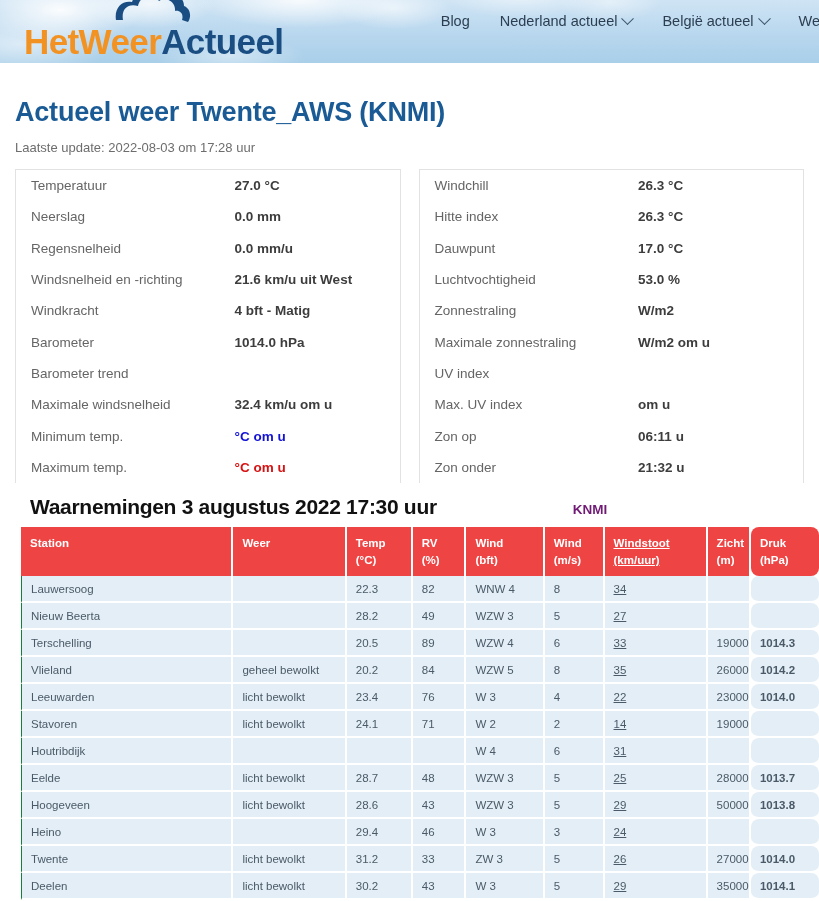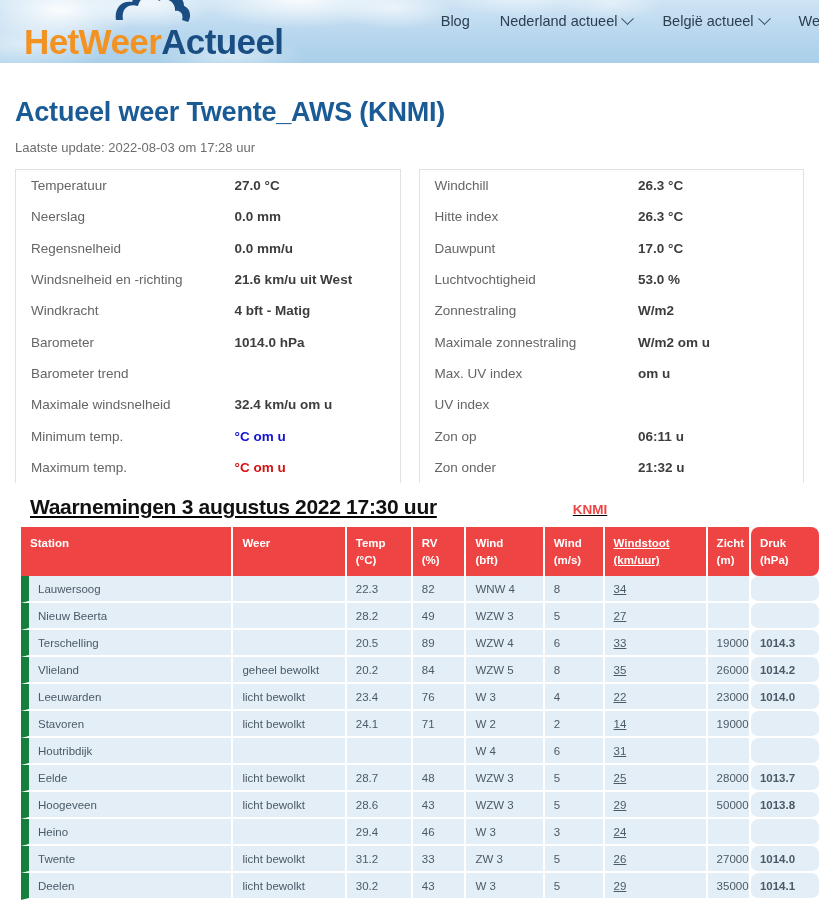--- a/index.html
+++ b/index.html
@@ -133,32 +133,31 @@
   .info-table .ival {
     color: #3d3d3d;
     font-weight: bold;
   }
 
   
   #obs-head {
     display: flex;
     align-items: baseline;
     margin: 12px 0 8px 15px;
-    text-decoration: underline;
   }
   #obs-title {
     font-size: 21px;
     font-weight: bold;
     color: #111111;
     letter-spacing: -0.3px;
   }
   #obs-source {
     font-size: 13.5px;
     font-weight: bold;
-    color: #ef4444;
+    color: #701a75;
     margin-left: 136px;
   }
 
   
   #obs-wrap { padding: 0 0 0 21px; }
   #obs-table {
     border-collapse: separate;
     border-spacing: 0;
     width: 798px;
     font-size: 11.5px;
@@ -182,21 +181,21 @@
     background: #e4eef6;
     color: #4a5a68;
     padding: 0 0 0 9px;
     height: 27px;
     border-right: 2px solid #ffffff;
     border-bottom: 2px solid #ffffff;
     overflow: hidden;
     white-space: nowrap;
   }
   #obs-table td:last-child { border-right: none; font-weight: bold; }
-  #obs-table tr td:first-child { border-left: 8px solid #15803d; }
+  #obs-table tr td:first-child { border-left: 1px solid #15803d; }
 
   .c-station { width: 206px; }
   .c-weer    { width: 110px; }
   .c-temp    { width: 64px; }
   .c-rv      { width: 52px; }
   .c-windbft { width: 76px; }
   .c-windms  { width: 58px; }
   .c-gust    { width: 100px; text-decoration: underline; }
   .c-zicht   { width: 42px; }
   .c-druk    { width: 66px; border-radius: 8px; }
@@ -299,26 +298,26 @@
         </div>
         <div class="info-row">
           <div class="ikey">Zonnestraling</div>
           <div class="ival">W/m2</div>
         </div>
         <div class="info-row">
           <div class="ikey">Maximale zonnestraling</div>
           <div class="ival">W/m2 om u</div>
         </div>
         <div class="info-row">
+          <div class="ikey">UV index</div>
+          <div class="ival"></div>
+        </div>
+        <div class="info-row">
           <div class="ikey">Max. UV index</div>
           <div class="ival">om u</div>
-        </div>
-        <div class="info-row">
-          <div class="ikey">UV index</div>
-          <div class="ival"></div>
         </div>
         <div class="info-row">
           <div class="ikey">Zon op</div>
           <div class="ival">06:11 u</div>
         </div>
         <div class="info-row">
           <div class="ikey">Zon onder</div>
           <div class="ival">21:32 u</div>
         </div>
       </div>

